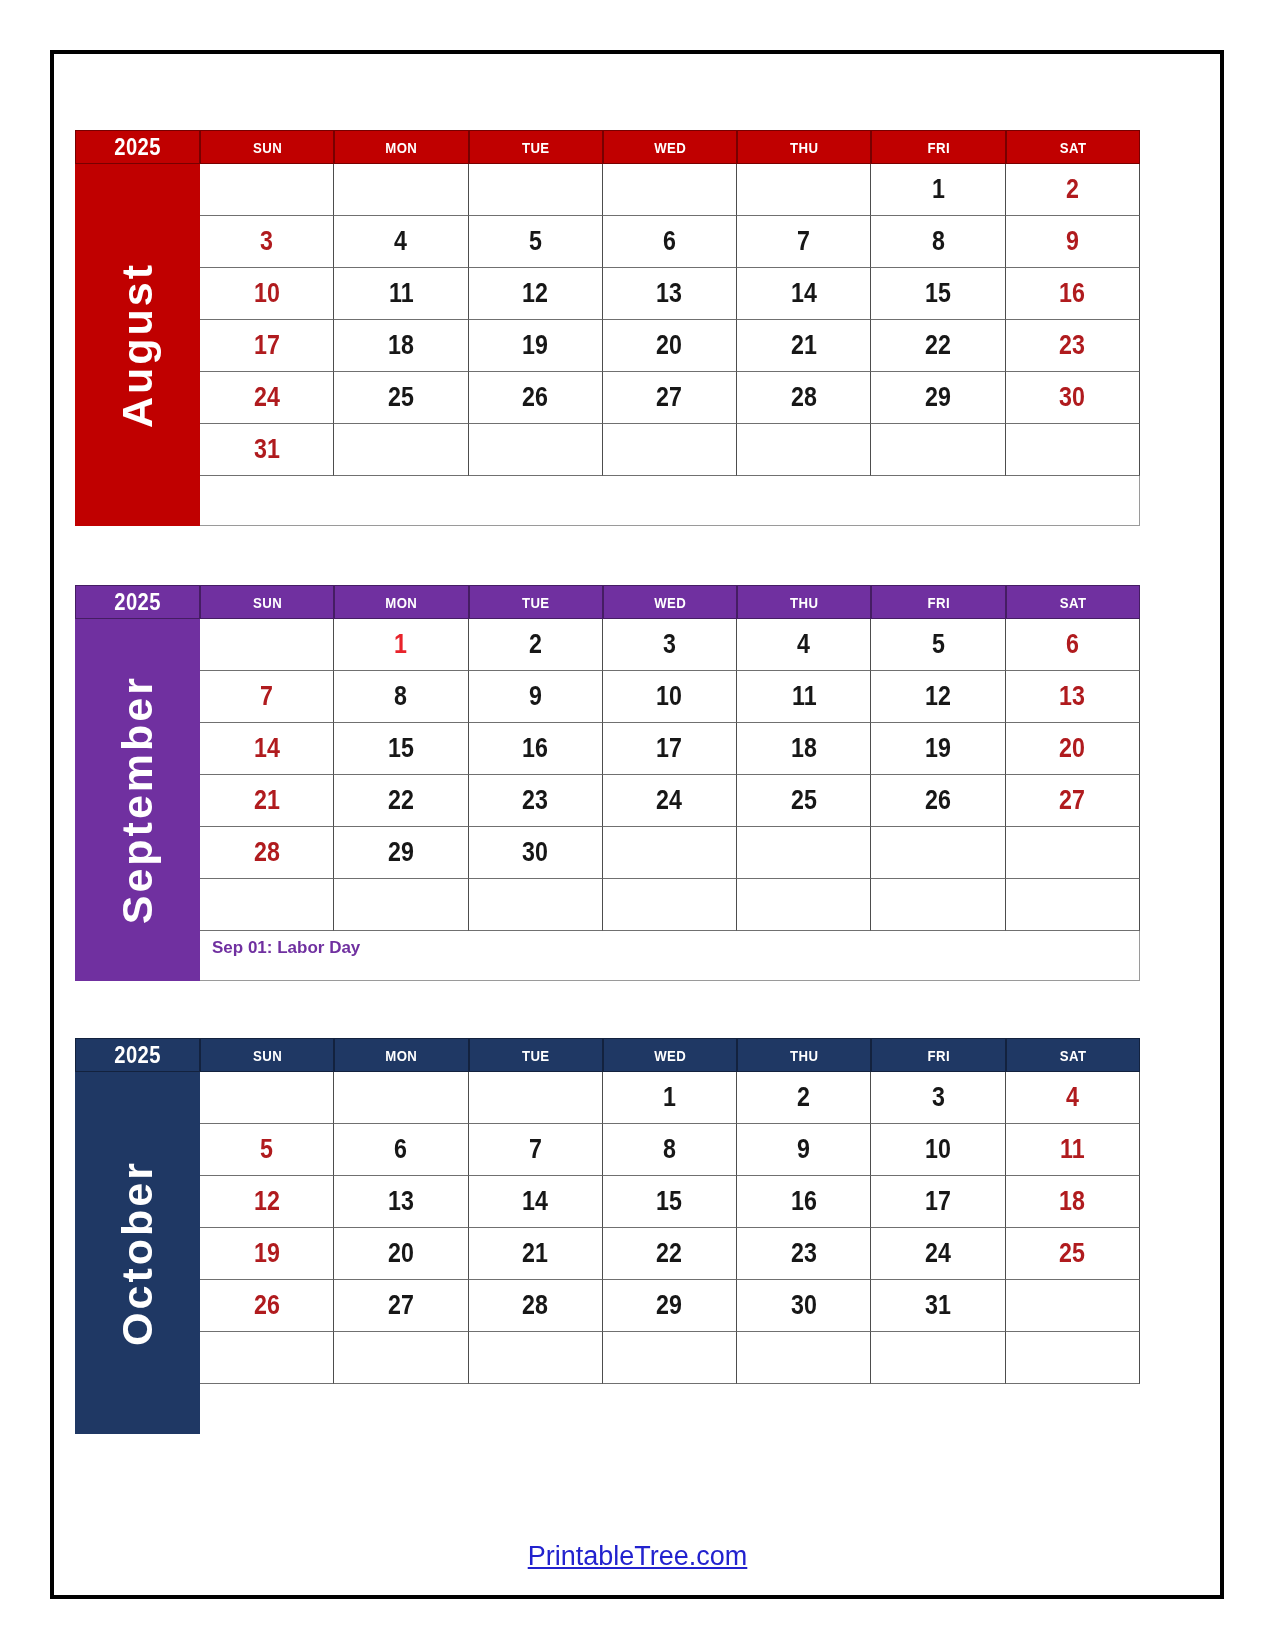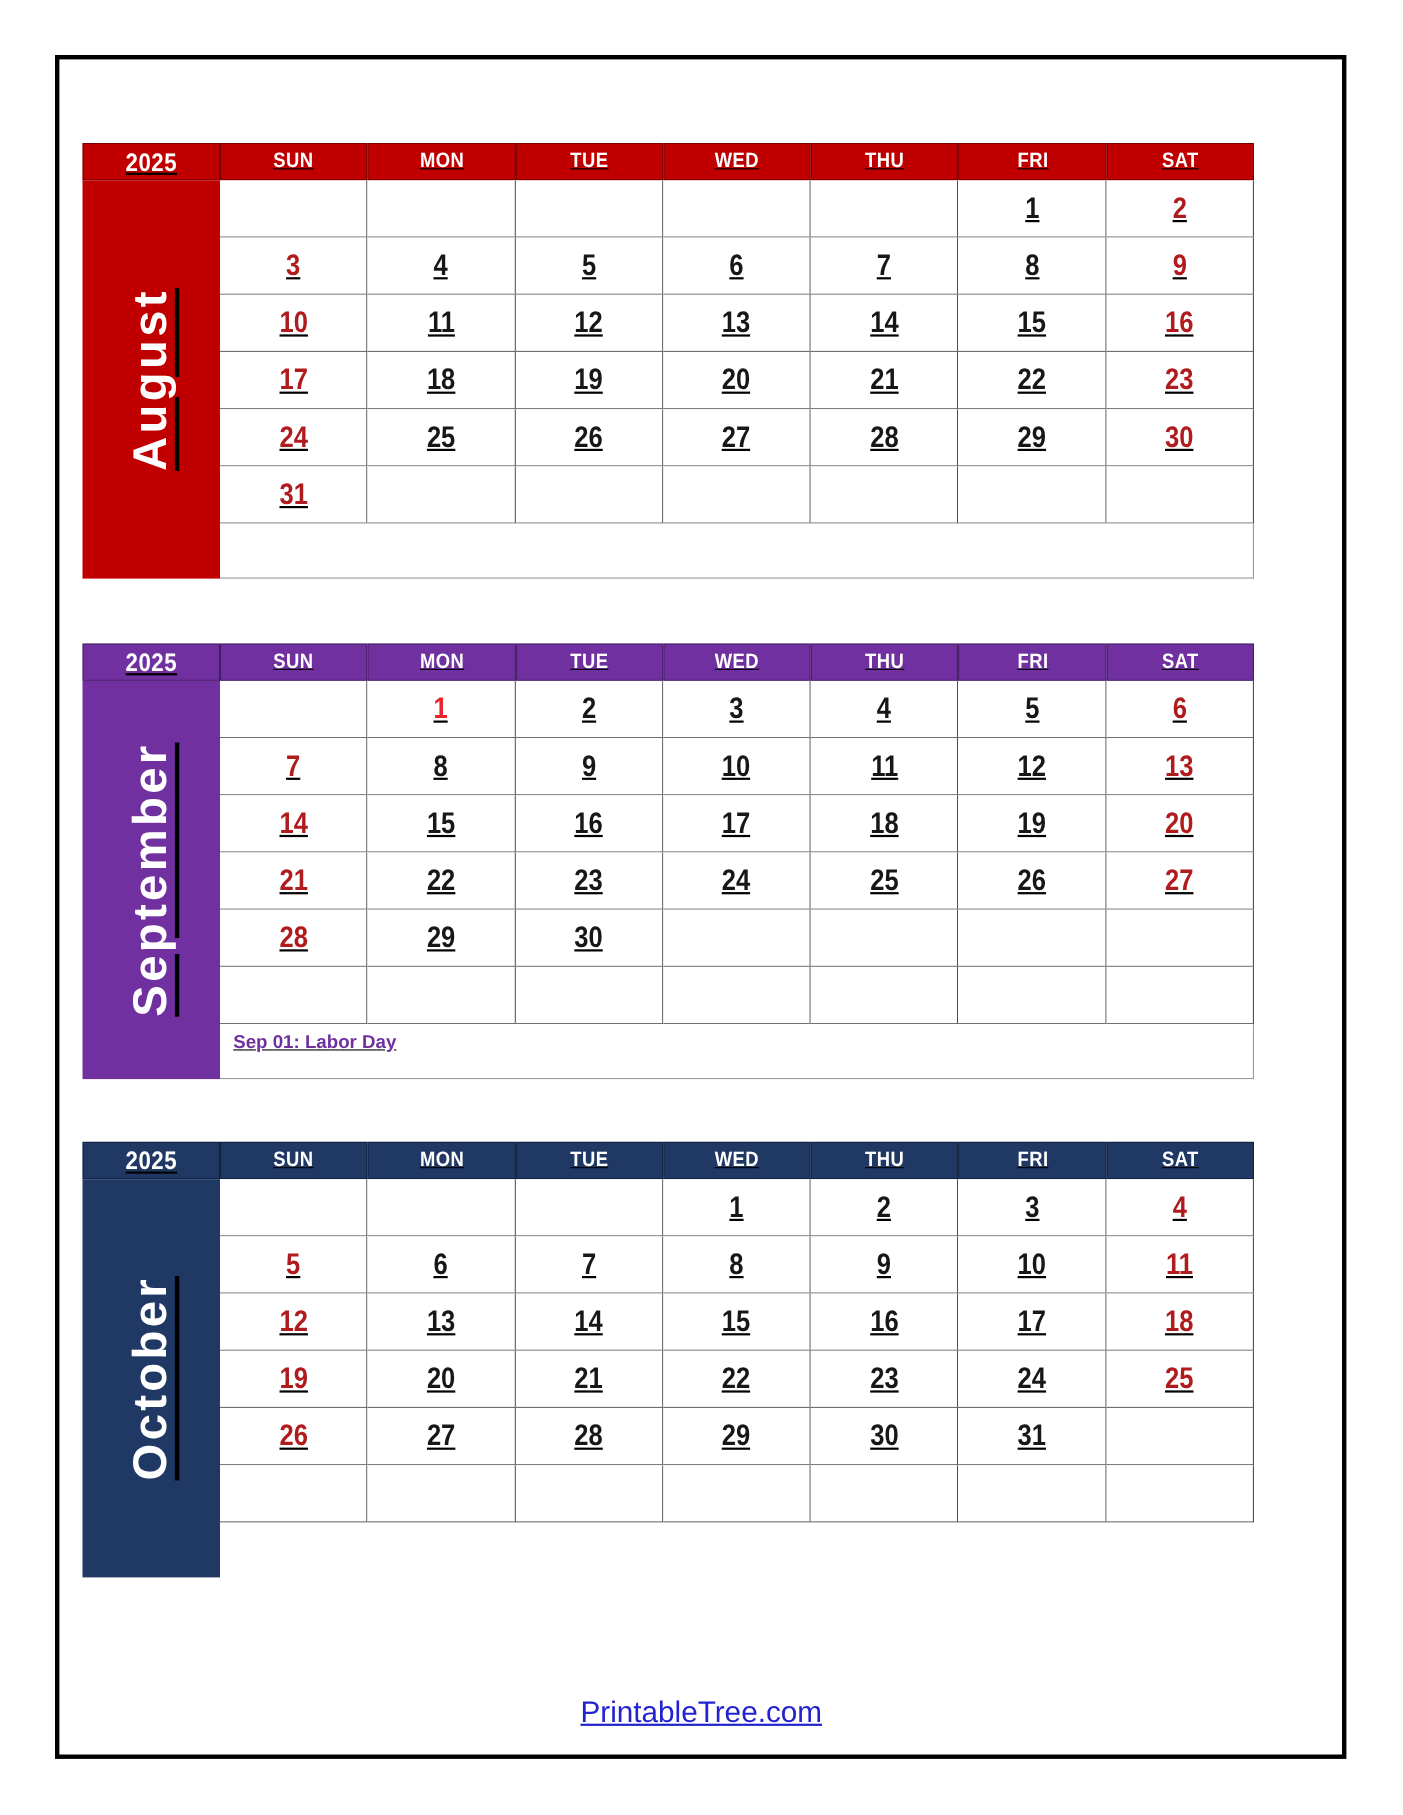--- a/index.html
+++ b/index.html
@@ -4,34 +4,34 @@
 <style>
   html,body{margin:0;padding:0;}
   body{
     width:1275px;height:1650px;position:relative;background:#ffffff;
     font-family:"Liberation Sans",sans-serif;overflow:hidden;
   }
   .page-frame{
     position:absolute;left:50px;top:50px;width:1174px;height:1549px;
     border:4px solid #000;box-sizing:border-box;background:#fff;
   }
-  .month-section{position:absolute;left:75px;width:1065px;text-decoration:underline;}
+  .month-section{position:absolute;left:75px;width:1065px;}
   .month-section.m0{top:130px;}
   .month-section.m1{top:585px;}
   .month-section.m2{top:1038px;}
   .month-table{
     display:grid;
     grid-template-columns:125px repeat(7,1fr);
     grid-template-rows:34px repeat(6,52px) 50px;
     width:100%;
   }
   .header-cell{
     background:var(--accent);color:#fff;
     display:flex;align-items:center;justify-content:center;
-    font-weight:bold;font-size:19px;letter-spacing:.5px;
+    font-weight:bold;font-size:15px;letter-spacing:.5px;
     border:1px solid rgba(0,0,0,.38);box-sizing:border-box;
   }
   .year-cell{font-size:23px;}
   .hdr-txt{display:inline-block;transform:scaleX(.88);}
   .sidebar{
     grid-column:1;grid-row:2 / span 7;background:var(--accent);
     display:flex;align-items:center;justify-content:center;
   }
   .sidebar-text{
     writing-mode:vertical-rl;transform:rotate(180deg);

